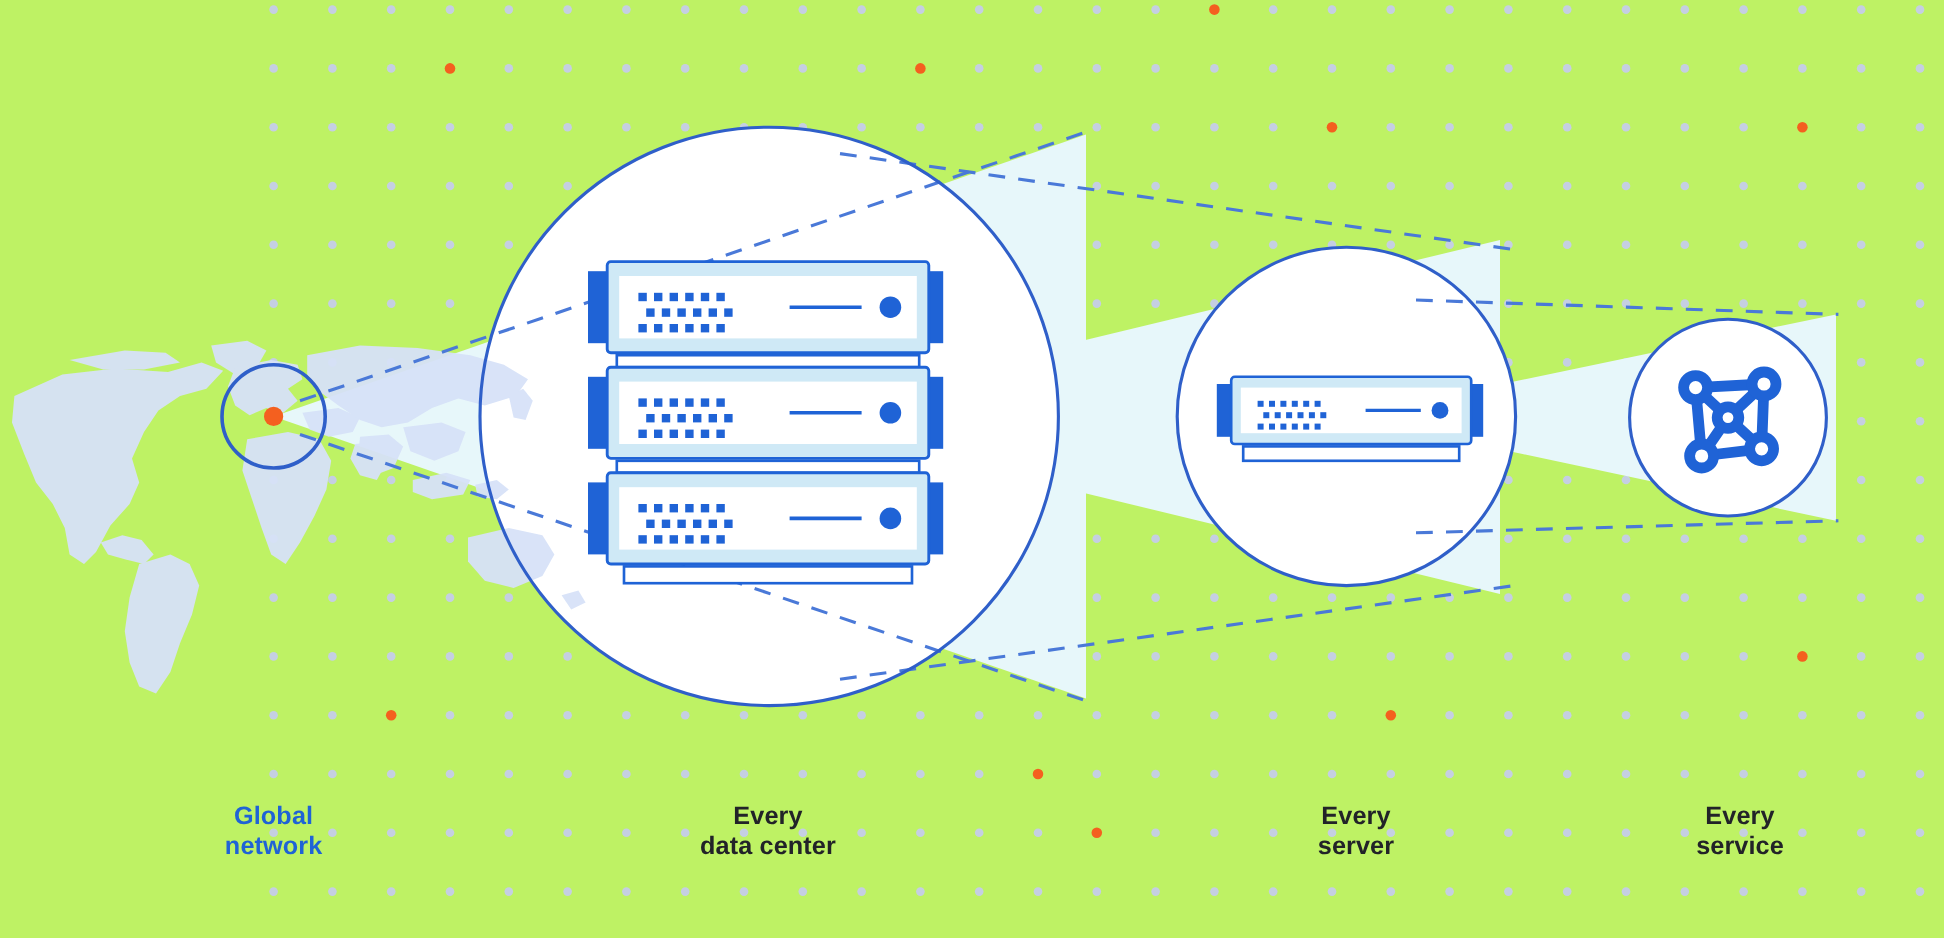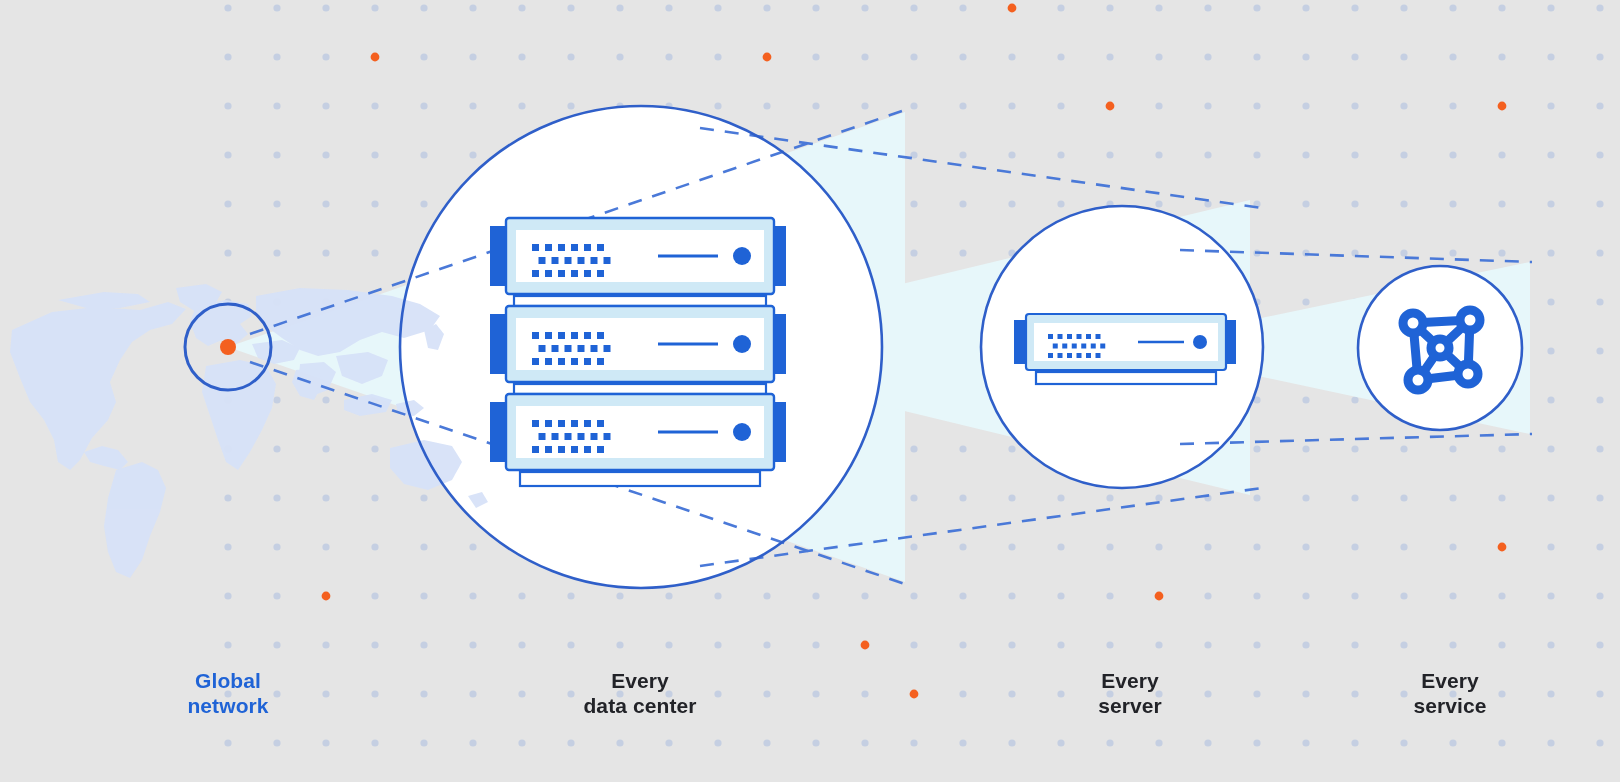--- a/index.html
+++ b/index.html
@@ -3,21 +3,21 @@
 <meta charset="utf-8">
 <title>Cloudflare network diagram</title>
 <style>
   html,body{margin:0;padding:0;}
   body{
     width:1620px;height:782px;
     background:#ffffff;
     font-family:"Liberation Sans","DejaVu Sans",sans-serif;
     overflow:hidden;
   }
-  .stage{position:relative;width:1620px;height:782px;overflow:hidden;background:#e5e5e5;}
+  .stage{position:relative;width:1620px;height:782px;overflow:hidden;background:#bef264;}
   .layer{position:absolute;left:0;top:0;width:1620px;height:782px;}
   .labels{position:absolute;left:0;top:0;width:1620px;height:782px;pointer-events:none;}
   .label{
     position:absolute;
     text-align:center;
     font-size:21px;
     line-height:25px;
     font-weight:700;
     color:#222328;
     letter-spacing:.1px;

